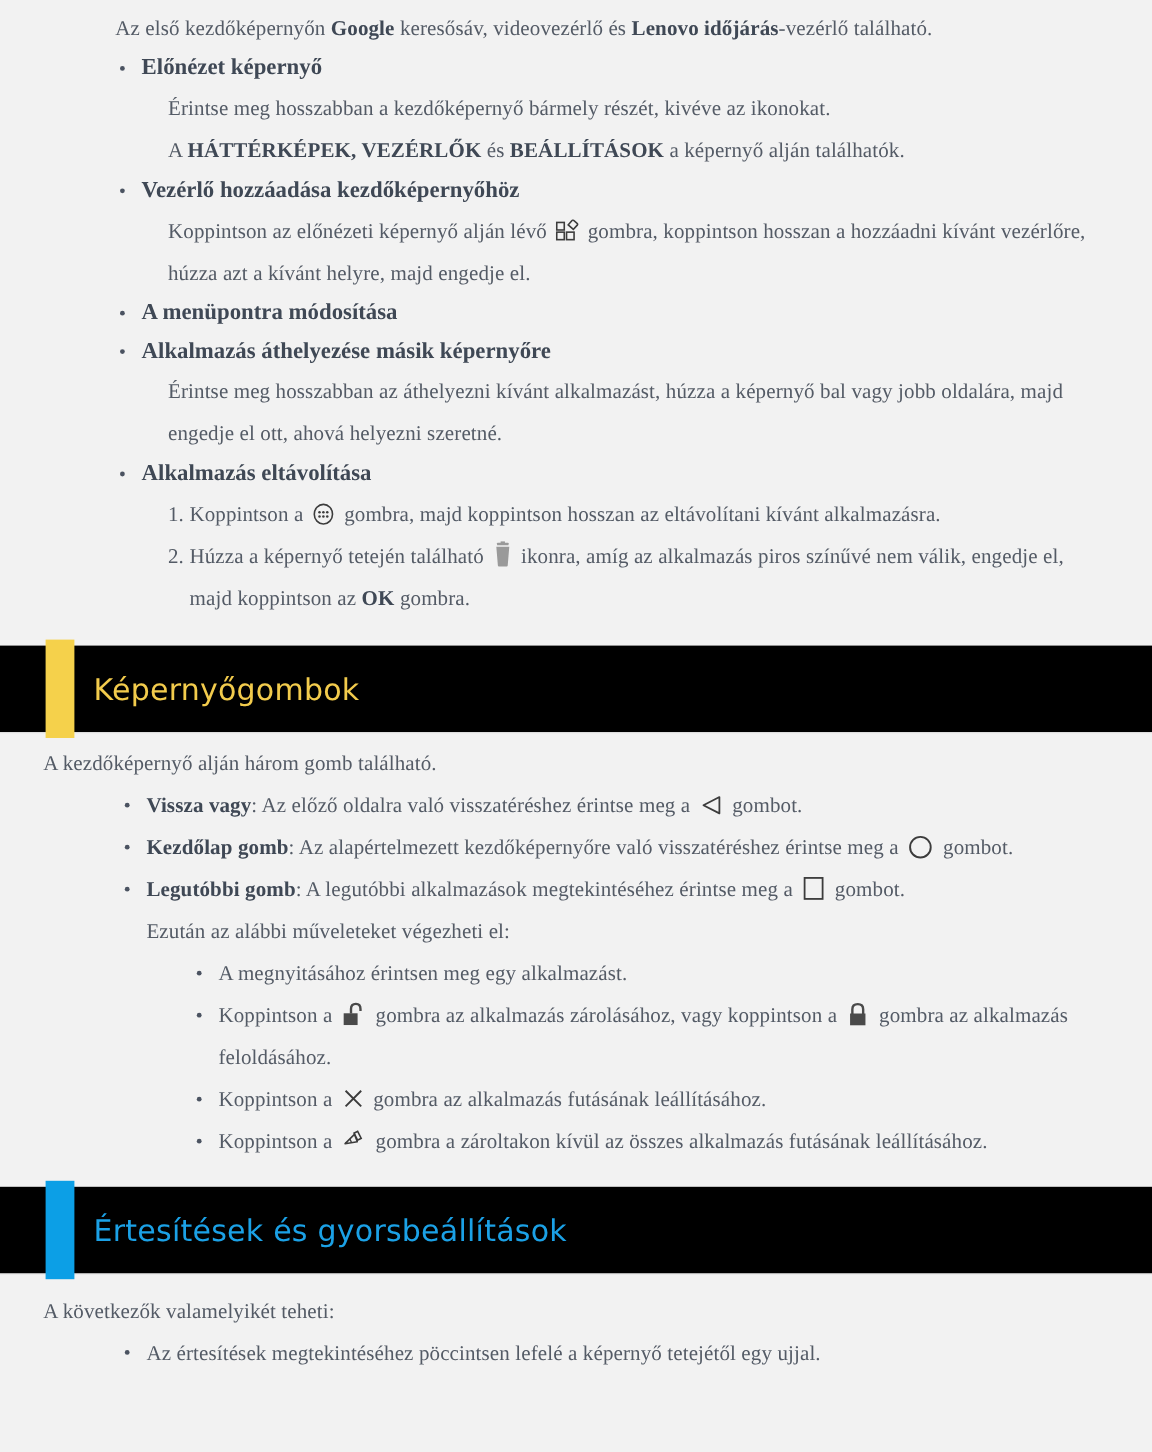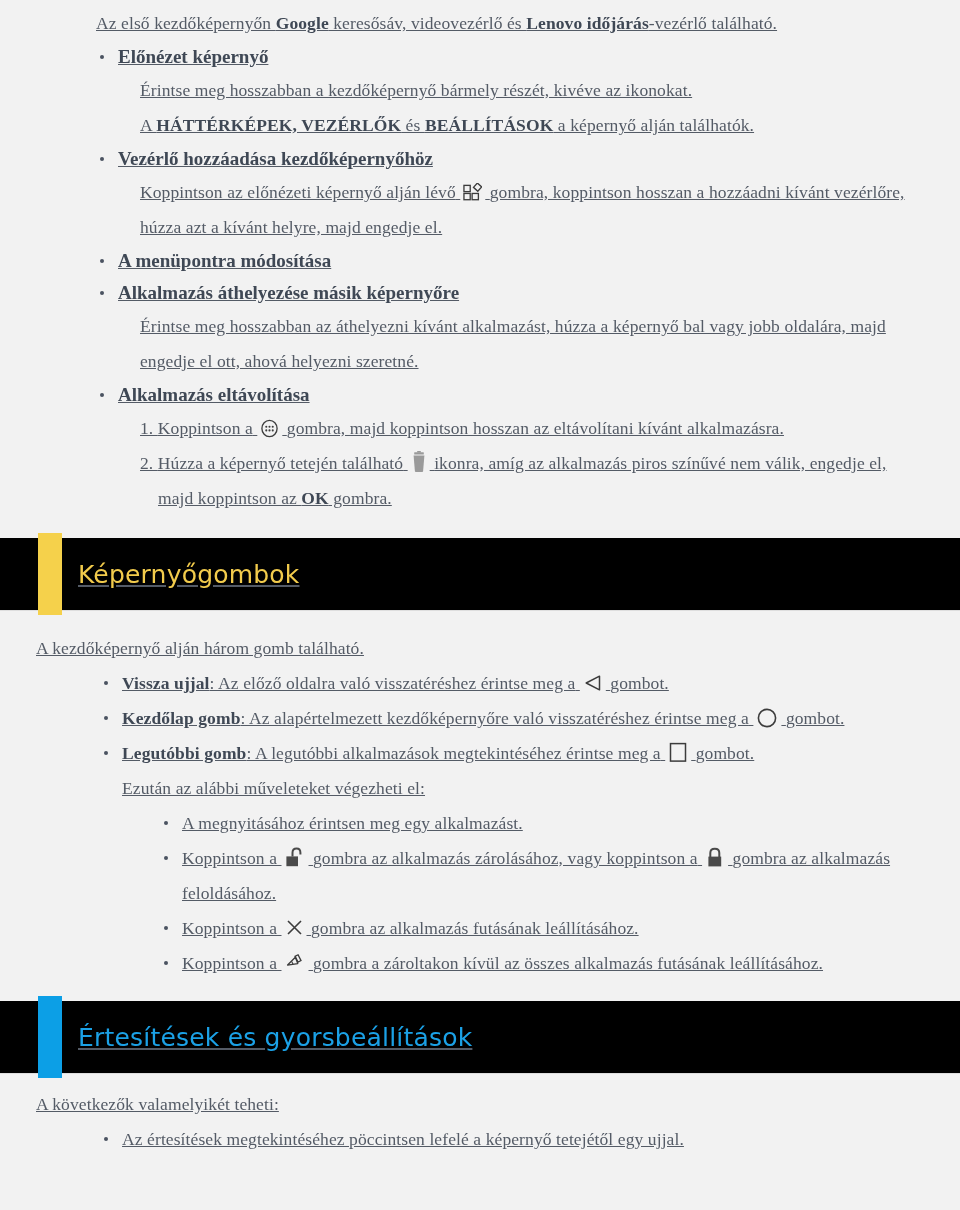--- a/index.html
+++ b/index.html
@@ -14,21 +14,20 @@
     font-family: "Liberation Serif", "DejaVu Serif", serif;
     color: #545b66;
     overflow: hidden;
     position: relative;
   }
   .page {
     position: relative;
     width: 960px;
     height: 1210px;
     box-sizing: border-box;
-    text-decoration: underline;
   }
 
   
   .para {
     font-size: 17.5px;
     line-height: 35px;
     color: #545b66;
     letter-spacing: .1px;
   }
   .para b, .b {
@@ -207,28 +206,28 @@
       </div>
     </div>
   </div>
 
   <div style="height:22px;"></div>
   <div class="section-head">
     <span class="bar bar-yellow"></span>
     <span class="stitle t-yellow">Képernyőgombok</span>
   </div>
 
-  <div style="padding:9px 30px 0 36px;margin-top:12px;">
+  <div style="padding:9px 30px 0 36px;">
     <div class="para">A kezdőképernyő alján három gomb található.</div>
 
     <div style="padding-left:62px;padding-right:10px;">
       <div class="sub">
         <span class="bullet"></span>
         <div class="para">
-          <span class="b">Vissza ujjal</span><span>: Az előző oldalra való visszatéréshez érintse meg a</span>
+          <span class="b">Vissza vagy</span><span>: Az előző oldalra való visszatéréshez érintse meg a</span>
           <span class="ic" style="vertical-align:-3px;">
             <svg width="20" height="18" viewBox="0 0 20 18">
               <path d="M16.5 2.2 L3.2 9 L16.5 15.8 Z" fill="none" stroke="#3c3c3c" stroke-width="1.5" stroke-linejoin="round"></path>
             </svg>
           </span>
           <span>gombot.</span>
         </div>
       </div>
 
       <div class="sub">

